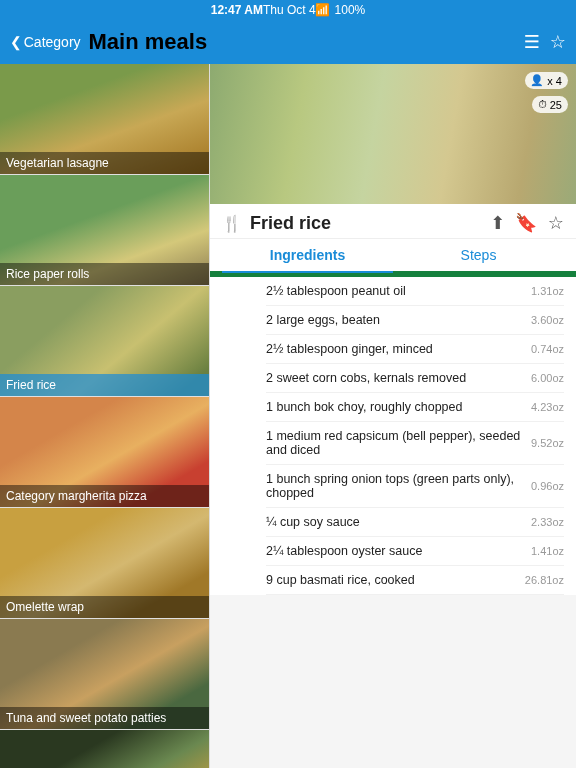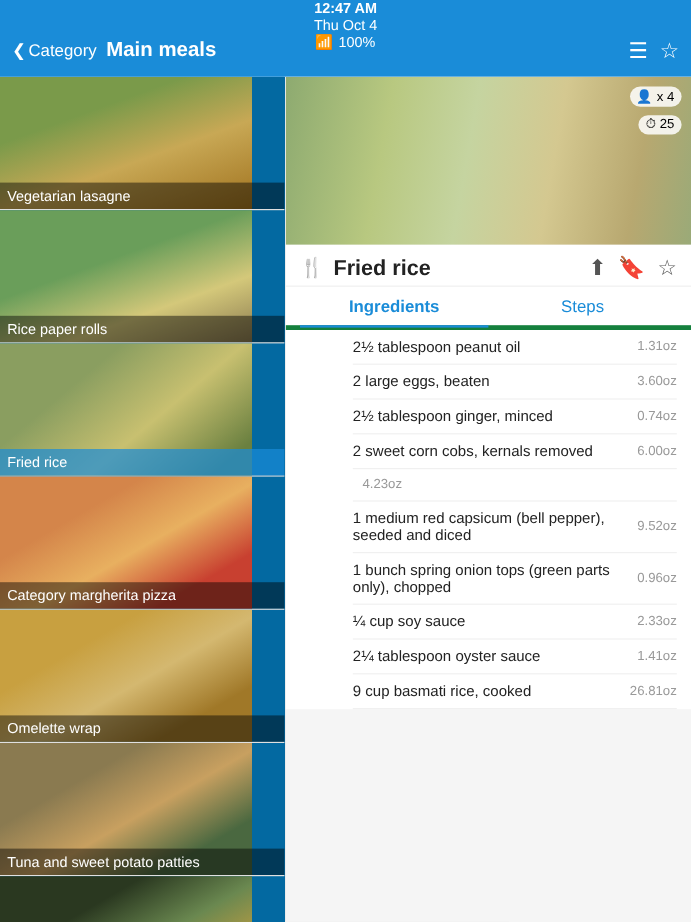--- a/index.html
+++ b/index.html
@@ -12,23 +12,22 @@
     }
 
     
     .status-bar {
       background: #1a8cd8;
       color: white;
       font-size: 12px;
       height: 20px;
       display: flex;
       align-items: center;
-      justify-content: space-between;
+      justify-content: center;
       padding: 0 8px;
-      flex-direction: column;
     }
     .status-bar-left { font-weight: 600; }
     .status-bar-right { display: flex; align-items: center; gap: 4px; }
 
     
     .nav-bar {
       background: #1a8cd8;
       height: 44px;
       display: flex;
       align-items: center;
@@ -37,22 +36,22 @@
     }
     .nav-back {
       display: flex;
       align-items: center;
       color: white;
       font-size: 14px;
       cursor: pointer;
       gap: 2px;
     }
     .nav-title {
-      color: #ffffff;
-      font-size: 17px;
+      color: #000000;
+      font-size: 22px;
       font-weight: 600;
       flex: 1;
     }
     .nav-icons {
       display: flex;
       gap: 10px;
       align-items: center;
     }
     .nav-icon {
       color: white;
@@ -61,22 +60,22 @@
     }
 
     
     .main-layout {
       display: flex;
       height: calc(768px - 64px);
     }
 
     
     .sidebar {
-      width: 238px;
-      background: #0369a1;
+      width: 210px;
+      background: #0c4a6e;
       overflow-y: auto;
       border-right: 1px solid #ddd;
       flex-shrink: 0;
     }
 
     .recipe-item {
       cursor: pointer;
       border-bottom: 1px solid #e0e0e0;
       position: relative;
     }
@@ -170,21 +169,21 @@
     .title-icon {
       font-size: 18px;
       color: #555;
       cursor: pointer;
     }
 
     
     .tabs-row {
       background: white;
       display: flex;
-      border-bottom: 4px solid #15803d;
+      border-bottom: 6px solid #15803d;
       padding: 0 12px;
     }
     .tab-item {
       flex: 1;
       text-align: center;
       padding: 8px 0;
       font-size: 14px;
       cursor: pointer;
       color: #1a8cd8;
       border-bottom: 2px solid transparent;
@@ -358,20 +357,21 @@
       </div>
       <div class="ingredient-row">
         <span class="ingredient-name">2½ tablespoon ginger, minced</span>
         <span class="ingredient-amount">0.74oz</span>
       </div>
       <div class="ingredient-row">
         <span class="ingredient-name">2 sweet corn cobs, kernals removed</span>
         <span class="ingredient-amount">6.00oz</span>
       </div>
       <div class="ingredient-row">
+        <span class="ingredient-name">1 bunch bok choy, roughly chopped</span>
         <span class="ingredient-amount">4.23oz</span>
       </div>
       <div class="ingredient-row">
         <span class="ingredient-name">1 medium red capsicum (bell pepper), seeded and diced</span>
         <span class="ingredient-amount">9.52oz</span>
       </div>
       <div class="ingredient-row">
         <span class="ingredient-name">1 bunch spring onion tops (green parts only), chopped</span>
         <span class="ingredient-amount">0.96oz</span>
       </div>

